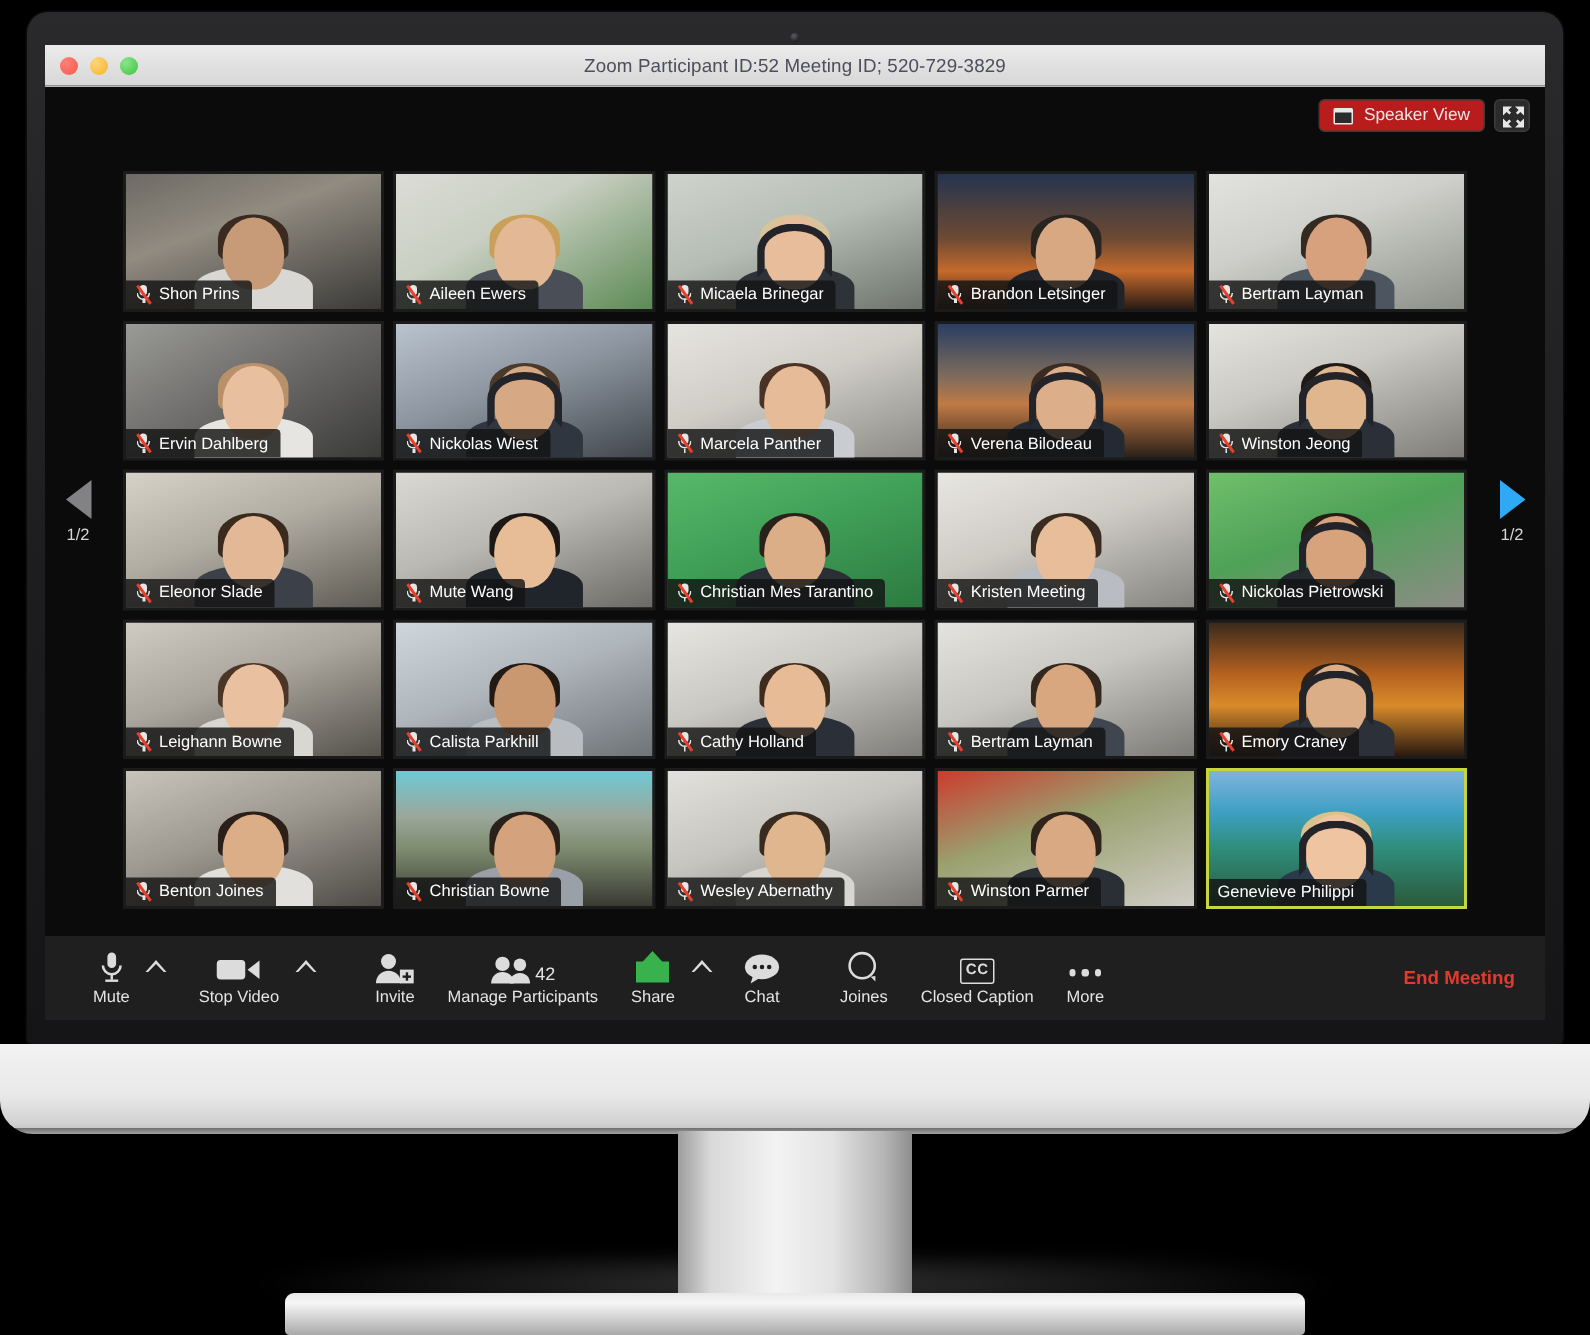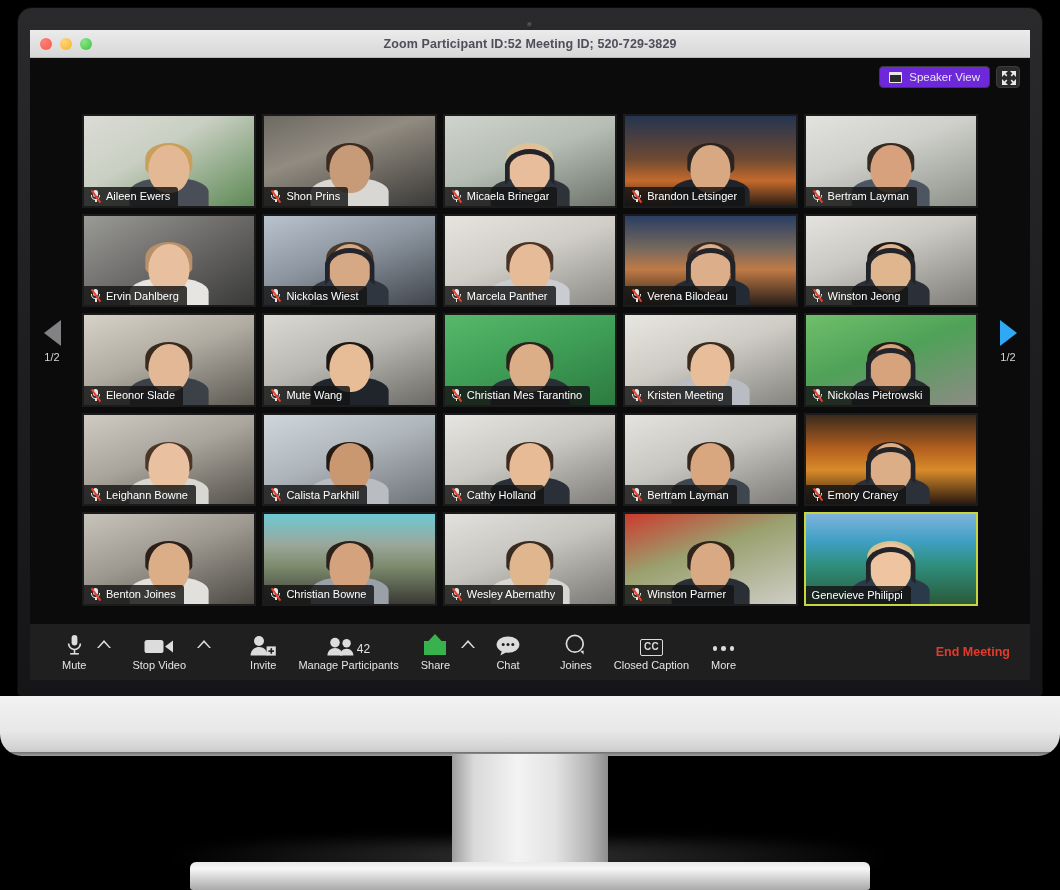--- a/index.html
+++ b/index.html
@@ -74,38 +74,38 @@
     position: relative;
     display: flex; align-items: center;
   }
   .lights { position: absolute; left: 10px; display: flex; gap: 8px; }
   .light { width: 12px; height: 12px; border-radius: 50%; }
   .light.red    { background: radial-gradient(circle at 32% 30%,#ff8076,#f4594e); }
   .light.yellow { background: radial-gradient(circle at 32% 30%,#ffd47a,#f6b425); }
   .light.green  { background: radial-gradient(circle at 32% 30%,#8ae58a,#3cc43c); }
   #title-text {
     width: 100%; text-align: center;
-    font-size: 12.5px; color: #4e4e5c; font-weight: 700;
+    font-size: 12.5px; color: #4e4e5c; font-weight: 400;
     letter-spacing: .1px;
   }
 
   #stage {
     flex: 1; position: relative;
     background: #0b0b0b;
     overflow: hidden;
   }
 
   
   #view-controls {
     position: absolute; right: 10px; top: 8px;
     display: flex; align-items: center; gap: 6px; z-index: 6;
   }
   .view-btn {
     display: flex; align-items: center; gap: 7px;
-    background: #6d28d9; border: 1px solid #3c3c3c;
+    background: #b91c1c; border: 1px solid #3c3c3c;
     border-radius: 4px; padding: 4px 9px;
     color: #e8e8e8; font-size: 11.5px;
   }
   .screen-ico {
     width: 13px; height: 11px; background: #e8e8e8;
     border-radius: 1px; position: relative; flex: none;
   }
   .screen-ico::after {
     content:""; position:absolute; left:1px; top:3px; right:1px; bottom:1px;
     background:#2b2b2b;
@@ -280,51 +280,51 @@
         <div class="tri l"></div>
         <div class="pg-label">1/2</div>
       </div>
       <div class="pager right">
         <div class="tri r"></div>
         <div class="pg-label">1/2</div>
       </div>
 
       <div id="gallery">
           <div class="tile">
+            <div class="tile-bg" style="background: linear-gradient(160deg, rgb(109, 106, 100) 0%, rgb(145, 139, 128) 38%, rgb(59, 58, 56) 100%);"></div>
+            <div class="person">
+              <div class="body" style="background: rgb(216, 215, 211);"></div>
+              <div class="hair" style="background: rgb(59, 42, 32);"></div>
+              <div class="head" style="background: rgb(199, 154, 120);"></div>
+            </div>
+            <div class="namebar">
+              <span class="mute-ico">
+                <span class="mic-cap"></span>
+                <span class="mic-arc"></span>
+                <span class="mic-stem"></span>
+                <span class="slash"></span>
+              </span>
+              <span class="nm">Shon Prins</span>
+            </div>
+          </div>
+          <div class="tile">
             <div class="tile-bg" style="background: linear-gradient(150deg, rgb(220, 220, 214) 0%, rgb(201, 207, 194) 40%, rgb(93, 138, 85) 100%);"></div>
             <div class="person">
               <div class="body" style="background: rgb(74, 79, 87);"></div>
               <div class="hair" style="background: rgb(201, 160, 90);"></div>
               <div class="head" style="background: rgb(227, 184, 148);"></div>
             </div>
             <div class="namebar">
               <span class="mute-ico">
                 <span class="mic-cap"></span>
                 <span class="mic-arc"></span>
                 <span class="mic-stem"></span>
                 <span class="slash"></span>
               </span>
               <span class="nm">Aileen Ewers</span>
-            </div>
-          </div>
-          <div class="tile">
-            <div class="tile-bg" style="background: linear-gradient(160deg, rgb(109, 106, 100) 0%, rgb(145, 139, 128) 38%, rgb(59, 58, 56) 100%);"></div>
-            <div class="person">
-              <div class="body" style="background: rgb(216, 215, 211);"></div>
-              <div class="hair" style="background: rgb(59, 42, 32);"></div>
-              <div class="head" style="background: rgb(199, 154, 120);"></div>
-            </div>
-            <div class="namebar">
-              <span class="mute-ico">
-                <span class="mic-cap"></span>
-                <span class="mic-arc"></span>
-                <span class="mic-stem"></span>
-                <span class="slash"></span>
-              </span>
-              <span class="nm">Shon Prins</span>
             </div>
           </div>
           <div class="tile">
             <div class="tile-bg" style="background: linear-gradient(160deg, rgb(207, 211, 205) 0%, rgb(182, 189, 180) 45%, rgb(110, 116, 108) 100%);"></div>
             <div class="person">
               <div class="body" style="background: rgb(46, 51, 57);"></div>
               <div class="hair" style="background: rgb(215, 196, 154);"></div>
               <div class="head" style="background: rgb(231, 189, 156);"></div>
               <div class="phones"></div>
             </div>

